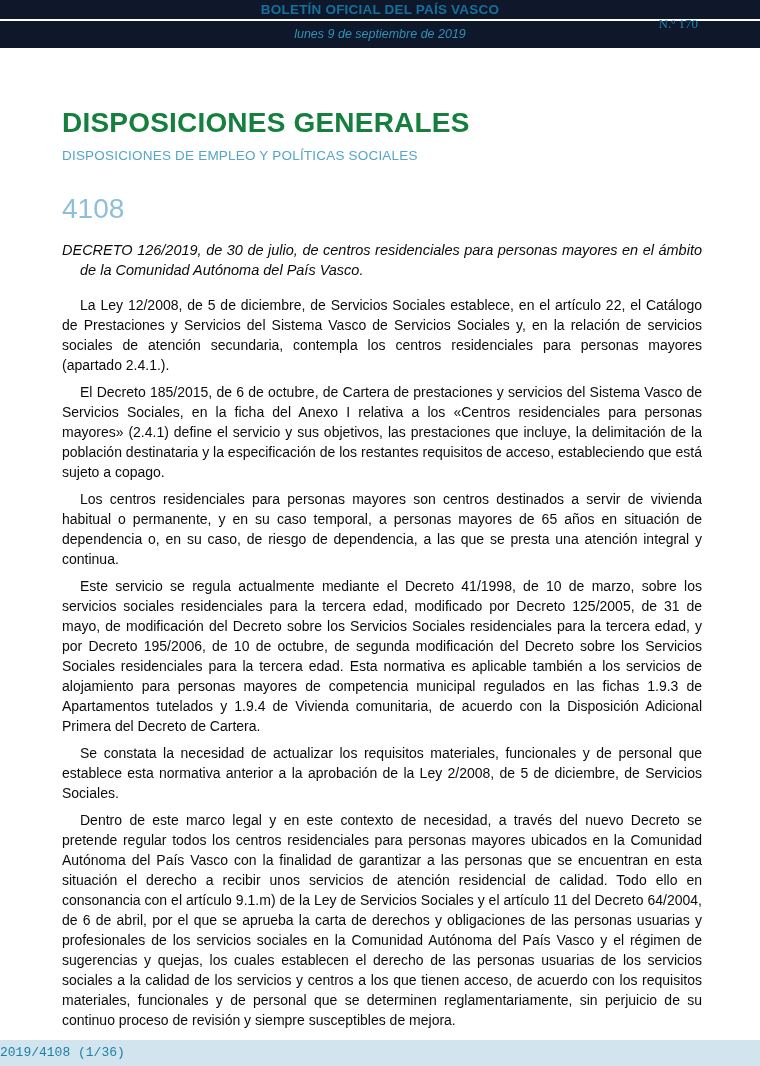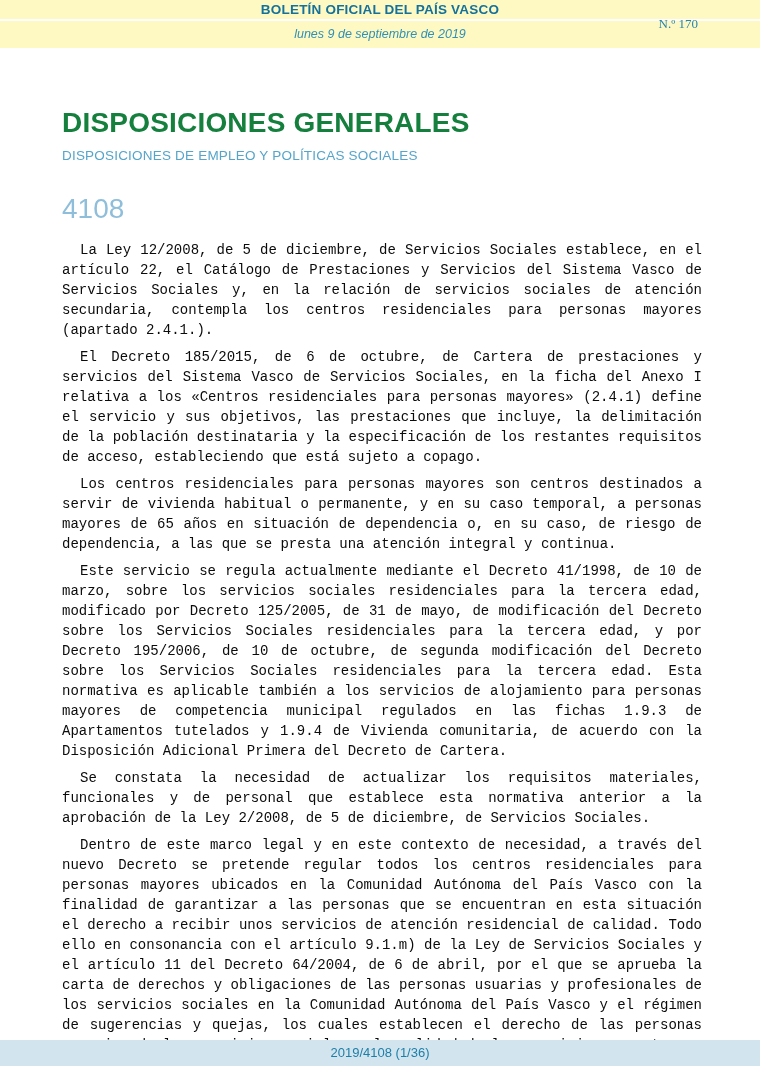--- a/index.html
+++ b/index.html
@@ -10,21 +10,21 @@
     width: 760px;
     height: 1066px;
     background: #ffffff;
     font-family: "Liberation Sans", sans-serif;
     position: relative;
     overflow: hidden;
     color: #0b0b0b;
   }
   
   .band {
-    background: #fef9c3;
+    background: #0f172a;
     width: 100%;
   }
   .hdr-row1 {
     height: 19px;
     position: relative;
     line-height: 20px;
   }
   .hdr-title {
     text-align: center;
     font-weight: bold;
@@ -85,37 +85,37 @@
     padding-left: 18px;
     text-indent: -18px;
     text-align: justify;
   }
   .body-par {
     margin: 7px 0 0 0;
     font-size: 14px;
     line-height: 20px;
     text-align: justify;
     text-indent: 18px;
-    font-family: Liberation Mono, monospace;
   }
   .body-par.first {
     margin-top: 15px;
   }
   
   .footer-band {
     position: absolute;
     left: 0;
     bottom: 0;
     height: 26px;
     width: 100%;
     background: #d2e4ee;
     line-height: 26px;
-    text-align: center;
+    text-align: left;
     font-size: 13px;
     color: #1d7fa9;
+    font-family: Liberation Mono, monospace;
   }
 </style>
 </head>
 <body>
 
 <header>
   <div class="band hdr-row1">
     <div class="hdr-title">BOLETÍN OFICIAL DEL PAÍS VASCO</div>
     <div class="hdr-issue">N.º 170</div>
   </div>
@@ -123,20 +123,21 @@
   <div class="band hdr-row2">lunes 9 de septiembre de 2019</div>
 </header>
 
 <main class="content">
   <h1 class="section-title">DISPOSICIONES GENERALES</h1>
 
   <h2 class="department">DISPOSICIONES DE EMPLEO Y POLÍTICAS SOCIALES</h2>
 
   <div class="doc-number">4108</div>
 
+  <p class="decree-title">DECRETO 126/2019, de 30 de julio, de centros residenciales para personas mayores en el ámbito de la Comunidad Autónoma del País Vasco.</p>
 
   <p class="body-par first">La Ley 12/2008, de 5 de diciembre, de Servicios Sociales establece, en el artículo 22, el Catálogo de Prestaciones y Servicios del Sistema Vasco de Servicios Sociales y, en la relación de servicios sociales de atención secundaria, contempla los centros residenciales para personas mayores (apartado 2.4.1.).</p>
 
   <p class="body-par">El Decreto 185/2015, de 6 de octubre, de Cartera de prestaciones y servicios del Sistema Vasco de Servicios Sociales, en la ficha del Anexo I relativa a los «Centros residenciales para personas mayores» (2.4.1) define el servicio y sus objetivos, las prestaciones que incluye, la delimitación de la población destinataria y la especificación de los restantes requisitos de acceso, estableciendo que está sujeto a copago.</p>
 
   <p class="body-par">Los centros residenciales para personas mayores son centros destinados a servir de vivienda habitual o permanente, y en su caso temporal, a personas mayores de 65 años en situación de dependencia o, en su caso, de riesgo de dependencia, a las que se presta una atención integral y continua.</p>
 
   <p class="body-par">Este servicio se regula actualmente mediante el Decreto 41/1998, de 10 de marzo, sobre los servicios sociales residenciales para la tercera edad, modificado por Decreto 125/2005, de 31 de mayo, de modificación del Decreto sobre los Servicios Sociales residenciales para la tercera edad, y por Decreto 195/2006, de 10 de octubre, de segunda modificación del Decreto sobre los Servicios Sociales residenciales para la tercera edad. Esta normativa es aplicable también a los servicios de alojamiento para personas mayores de competencia municipal regulados en las fichas 1.9.3 de Apartamentos tutelados y 1.9.4 de Vivienda comunitaria, de acuerdo con la Disposición Adicional Primera del Decreto de Cartera.</p>
 
   <p class="body-par">Se constata la necesidad de actualizar los requisitos materiales, funcionales y de personal que establece esta normativa anterior a la aprobación de la Ley 2/2008, de 5 de diciembre, de Servicios Sociales.</p>

